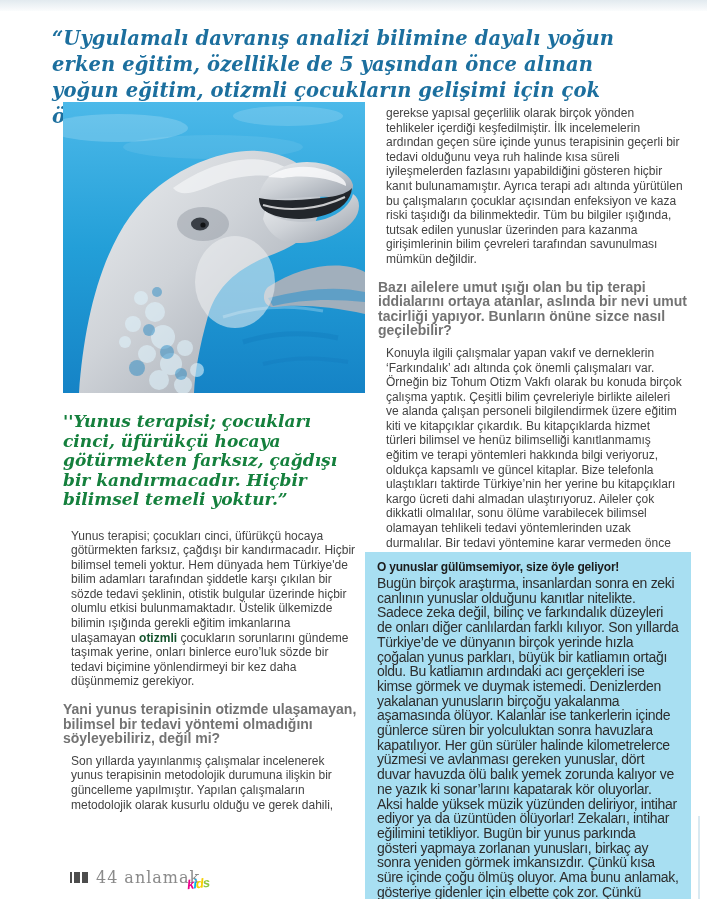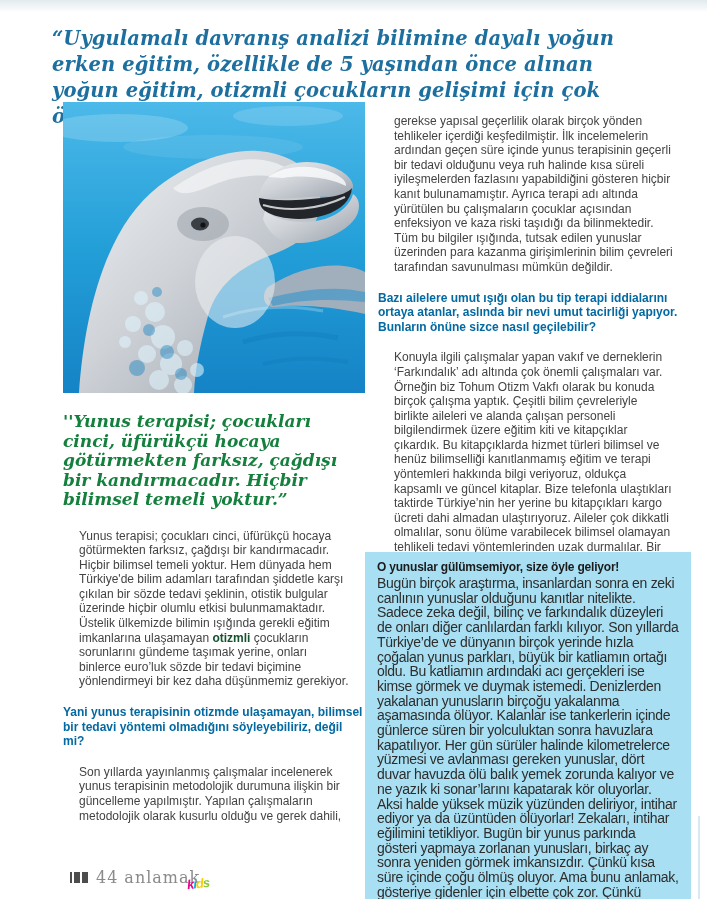--- a/index.html
+++ b/index.html
@@ -24,25 +24,25 @@
     position:absolute;left:63px;top:102px;width:302px;height:291px;
     overflow:hidden;background:#1f93d2;
   }
   .left-col{position:absolute;left:63px;top:412px;width:302px;}
   .right-col{position:absolute;left:378px;top:98px;width:313px;}
   .pull-quote{
     font-family:"DejaVu Serif",serif;font-style:italic;font-weight:700;
     font-size:17px;line-height:19.5px;color:#15803d;margin:0 0 19px 0;
   }
   .q{
-    font-size:12px;line-height:14.6px;font-weight:700;color:#0369a1;
+    font-size:14px;line-height:14.6px;font-weight:700;color:#737373;
     margin:13px 0 0 0;
   }
   .a{
-    font-size:12px;line-height:14.6px;color:#434343;margin:16px;
+    font-size:12px;line-height:14.6px;color:#434343;margin:8px;
   }
   .a .bw{font-weight:700;color:#14532d;}
   .info-box{
     position:absolute;left:365px;top:552px;width:326px;min-height:316px;
     background:#a8dff2;padding:8px 12px 15px 12px;box-sizing:border-box;
   }
   .box-title{
     font-size:12px;line-height:15px;font-weight:700;color:#1b1b1b;
     letter-spacing:-.2px;margin:0 0 1px 0;
   }

